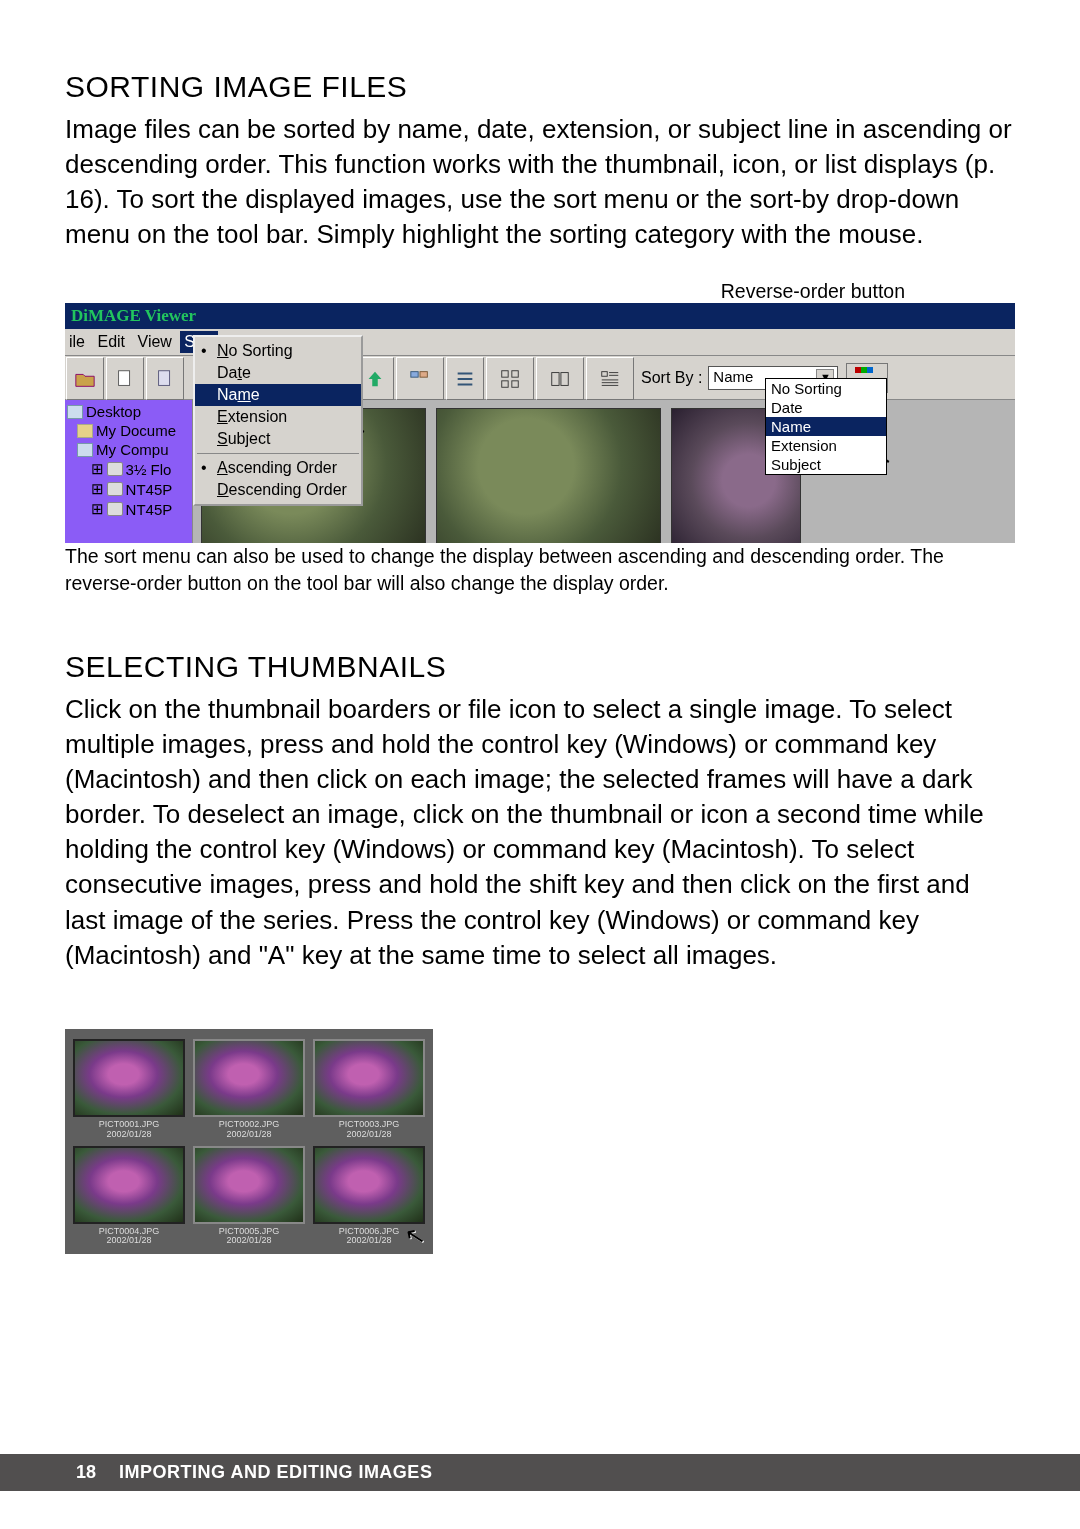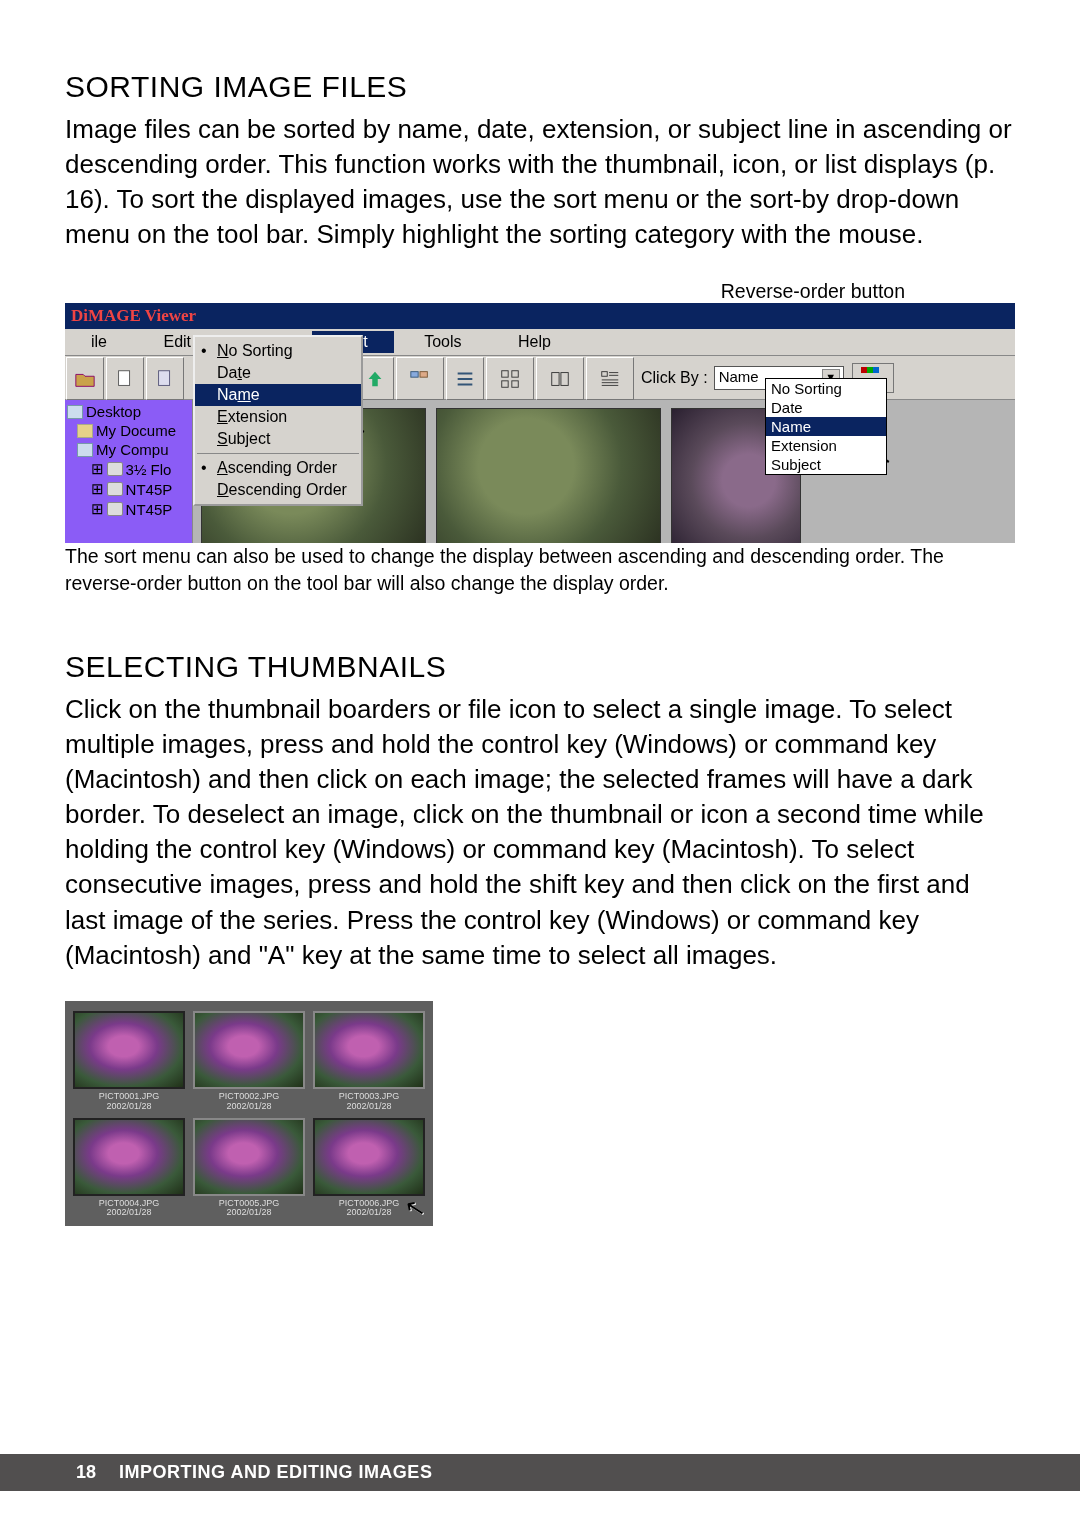--- a/index.html
+++ b/index.html
@@ -44,35 +44,35 @@
   .shot1 {
     width: 100%;
     height: 240px;
     background: #b5b5b5;
     position: relative;
     overflow: hidden;
     margin-top: 0;
   }
   .titlebar {
     background: #0a2460;
-    color: #ef4444;
+    color: #22c55e;
     font-weight: bold;
     font-size: 17px;
     padding: 3px 6px;
     font-family: "Times New Roman", serif;
   }
   .menubar {
     background: #d6d3ce;
     border-bottom: 1px solid #888;
     font-size: 16px;
     padding: 2px 0;
   }
   .menubar span {
     display: inline-block;
-    padding: 2px 26px;
+    padding: 2px 4px;
   }
   .menubar .open {
     background: #0a2460;
     color: #fff;
   }
   .toolbar-row {
     display: flex;
     align-items: stretch;
     background: #d6d3ce;
     border-bottom: 1px solid #888;
@@ -183,21 +183,21 @@
     position:absolute; top:138px; right:123px; font-size:26px;
     transform: rotate(-12deg);
   }
   .caption {
     font-size:19.5px; line-height:1.35;
   }
   
   .sect2 { margin-top:54px; }
   .cols { display:flex; gap:24px;flex-direction:column; }
   .col-left { flex:1; }
-  .col-right { width:368px; }
+  .col-right { width:368px;margin-top:28px; }
   .thumbgrid {
     background:#5f5f5f;
     padding:10px 8px 8px 8px;
     display:grid;
     grid-template-columns: repeat(3, 1fr);
     gap:6px 8px;
     position:relative;
   }
   .tg-cell { text-align:center; }
   .tg-img {
@@ -304,21 +304,21 @@
             <rect x="3" y="5" width="8" height="14" fill="none" stroke="#333"></rect>
             <rect x="13" y="5" width="8" height="14" fill="none" stroke="#333"></rect>
           </svg>
         </div>
       <div class="tbtn wide">
           <svg viewBox="0 0 24 24">
             <rect x="3" y="4" width="6" height="5" fill="none" stroke="#333"></rect>
             <path stroke="#333" d="M11 5h10M11 8h10M3 13h18M3 16h18M3 19h18"></path>
           </svg>
         </div>
-      <span class="sortby-label">Click By :</span>
+      <span class="sortby-label">Sort By :</span>
       <div class="sortby-select">Name</div>
       <div class="rev-btn"></div>
     </div>
 
     <div class="dropdown-list">
       <div>No Sorting</div>
       <div>Date</div>
       <div class="sel">Name</div>
       <div>Extension</div>
       <div>Subject</div>

